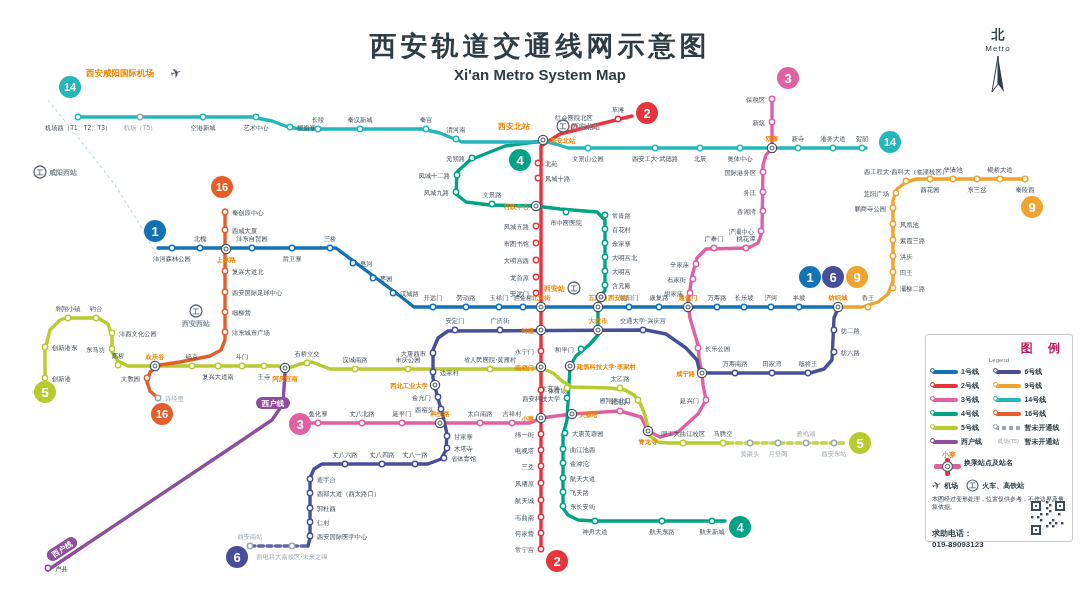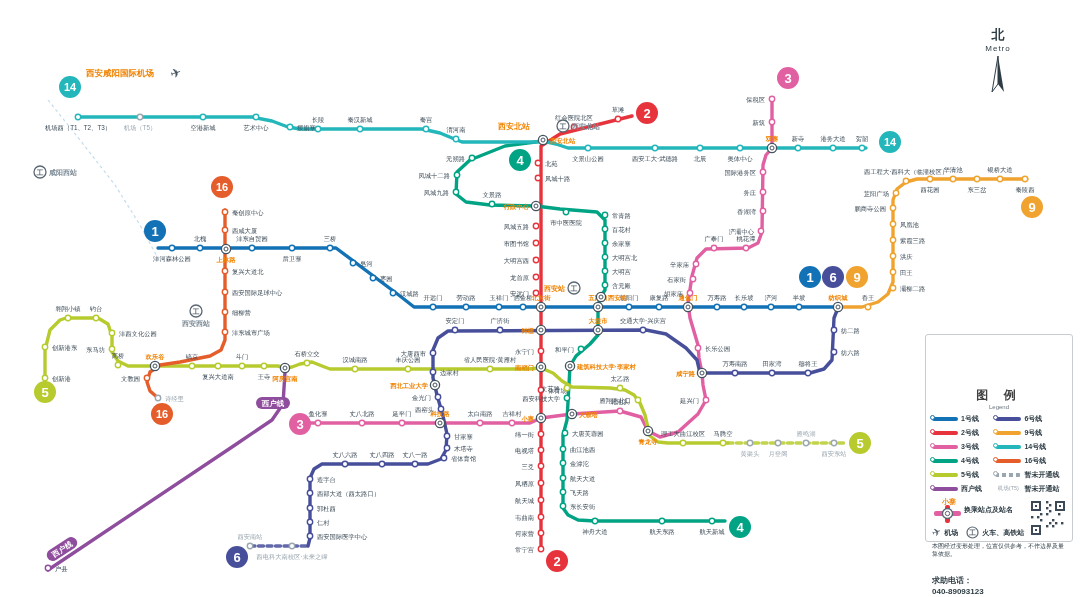--- a/index.html
+++ b/index.html
@@ -7,37 +7,41 @@
           font-family:"Liberation Sans","DejaVu Sans",sans-serif;}
   .title-wrap{position:absolute;top:28px;left:0;width:1080px;text-align:center;z-index:5;pointer-events:none;}
   .title-zh{font-size:27px;font-weight:bold;color:#2e3d45;letter-spacing:4px;}
   .title-en{font-size:15px;font-weight:bold;color:#2e3d45;margin-top:2px;}
   .compass{position:absolute;top:26px;left:972px;width:52px;text-align:center;color:#2e3d45;z-index:5;}
   .compass .n-zh{font-size:13px;font-weight:bold;}
   .compass .n-en{font-size:8px;letter-spacing:1px;}
   svg text{font-family:"Liberation Sans","DejaVu Sans",sans-serif;}
   .legend{position:absolute;left:925px;top:334px;width:148px;height:208px;background:#fff;
           border:1px solid #c7ccd1;border-radius:3px;box-sizing:border-box;padding:5px 6px;z-index:6;}
-  .lg-title{text-align:center;font-size:12px;font-weight:bold;color:#404040;letter-spacing:6px;margin-top:47px;}
+  .lg-title{text-align:right;font-size:12px;font-weight:bold;color:#be185d;letter-spacing:6px;}
   .lg-sub{text-align:center;font-size:6px;color:#6b7680;margin-bottom:3px;}
   .lg-grid{display:grid;grid-template-columns:1fr 1.15fr;grid-row-gap:3px;grid-column-gap:2px;}
   .lg-item{display:flex;align-items:center;height:11px;}
   .lg-bar{position:relative;width:26px;height:4px;border-radius:2px;margin-right:3px;flex:none;}
   .lg-bar .dot{position:absolute;left:-2px;top:-2px;width:5px;height:5px;border-radius:50%;background:#fff;border:1.5px solid #888;box-sizing:border-box;}
   .lg-label{font-size:7px;color:#2e3d45;font-weight:bold;white-space:nowrap;}
   .lg-sample{font-size:5.5px;color:#9aa4ad;width:26px;margin-right:3px;flex:none;text-align:center;}
   .lg-row{display:flex;align-items:center;margin-top:3px;}
   .lg-disc{font-size:6px;color:#2e3d45;line-height:1.35;margin-top:3px;}
   .lg-phone{font-size:8px;font-weight:bold;color:#2e3d45;line-height:1.3;margin-top:18px;}
   .qr{position:absolute;right:7px;bottom:6px;width:34px;height:34px;}
 </style>
 </head>
 <body>
 
 <div class="canvas">
+  <div class="title-wrap">
+    <div class="title-zh">西安轨道交通线网示意图</div>
+    <div class="title-en">Xi'an Metro System Map</div>
+  </div>
 
   <div class="compass">
     <div class="n-zh">北</div>
     <div class="n-en">Metro</div>
     <svg width="30" height="42" viewBox="0 0 30 42" style="margin-top:1px">
       <polygon points="15,2 21,38 15,30" fill="#2e3d45"></polygon>
       <polygon points="15,2 9,38 15,30" fill="#ffffff" stroke="#2e3d45" stroke-width="1"></polygon>
     </svg>
   </div>
 
@@ -690,21 +694,21 @@
       <svg width="13" height="13" viewBox="0 0 13 13" style="flex:none">
         <circle cx="6.5" cy="6.5" r="5.5" fill="#fff" stroke="#5a6672" stroke-width="1.2"></circle>
         <text x="6.5" y="9" font-size="7" font-weight="bold" fill="#5a6672" text-anchor="middle">工</text>
       </svg>
       <span class="lg-label" style="margin-left:3px">火车、高铁站</span>
     </div>
 
     <div class="lg-disc">本图经过变形处理，位置仅供参考，不作边界及量算依据。</div>
     <div class="lg-phone">
       <span>求助电话：</span><br>
-      <span>040-89093123</span>
+      <span>019-89093123</span>
     </div>
     <svg class="qr" viewBox="0 0 34 34" id="qr">
         <rect x="0" y="0" width="10" height="10" fill="#3b4a56"></rect>
         <rect x="2" y="2" width="6" height="6" fill="#fff"></rect>
         <rect x="4" y="4" width="2" height="2" fill="#3b4a56"></rect>
         <rect x="24" y="0" width="10" height="10" fill="#3b4a56"></rect>
         <rect x="26" y="2" width="6" height="6" fill="#fff"></rect>
         <rect x="28" y="4" width="2" height="2" fill="#3b4a56"></rect>
         <rect x="0" y="24" width="10" height="10" fill="#3b4a56"></rect>
         <rect x="2" y="26" width="6" height="6" fill="#fff"></rect>

